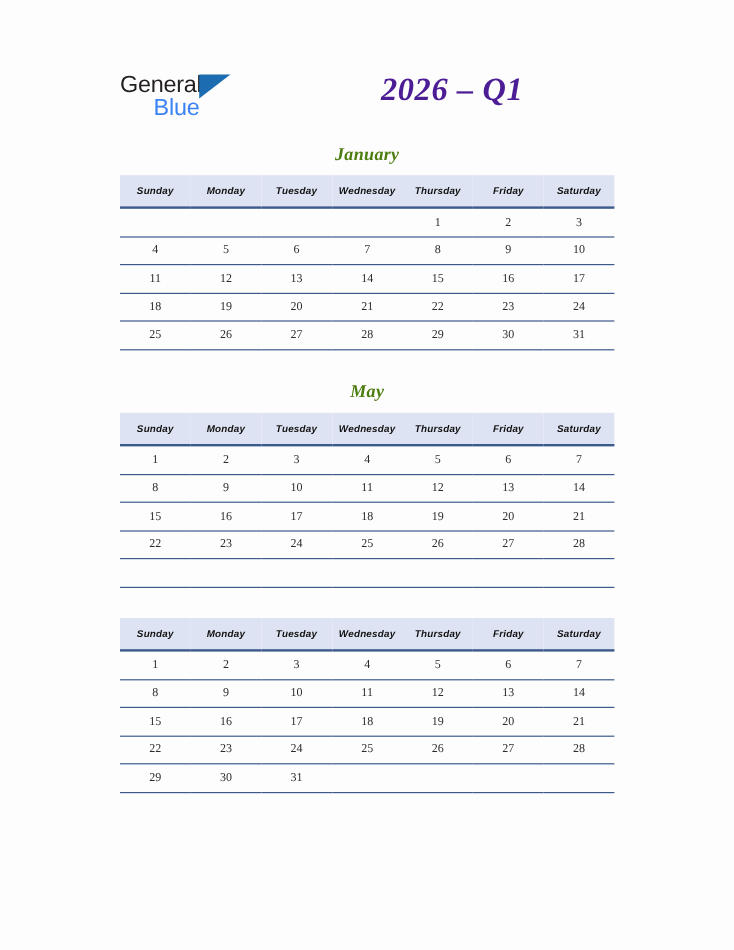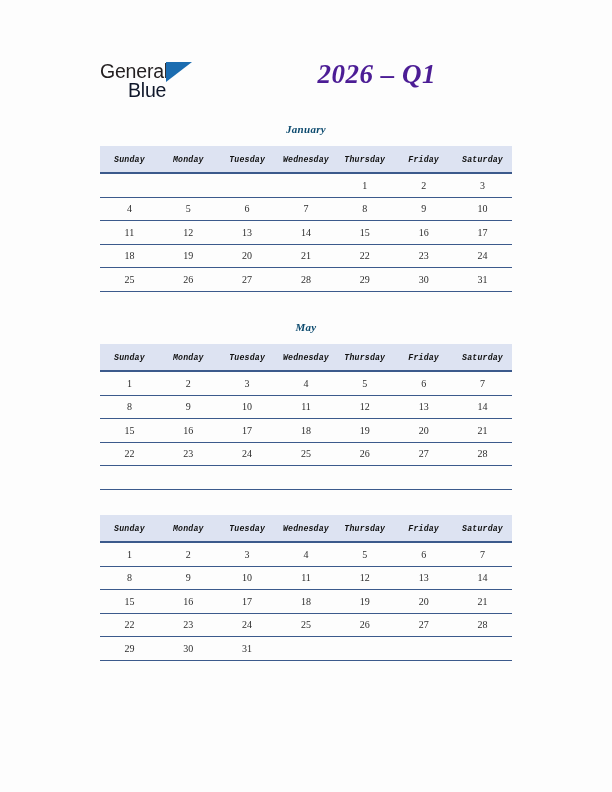--- a/index.html
+++ b/index.html
@@ -50,21 +50,21 @@
     line-height: 22px;
     white-space: nowrap;
   }
   .logo-blue {
     position: absolute;
     left: 28px;
     top: 19px;
     font-family: "Liberation Sans", sans-serif;
     font-size: 19.5px;
     font-weight: 400;
-    color: #0f172a;
+    color: #3b82f6;
     letter-spacing: -0.2px;
     line-height: 22px;
     white-space: nowrap;
   }
   .logo-triangle {
     position: absolute;
     left: 66px;
     top: 2px;
     width: 0;
     height: 0;
@@ -93,37 +93,37 @@
   }
   #month-block-0 { top: 120px; }
   #month-block-1 { top: 318px; }
   #month-block-2 { top: 515px; }
 
   .month-name {
     text-align: center;
     font-family: "Liberation Serif", serif;
     font-style: italic;
     font-weight: bold;
-    font-size: 11px;
-    color: #0c4a6e;
+    font-size: 15px;
+    color: #4d7c0f;
     margin: 0 0 8px 0;
     height: 18px;
     line-height: 18px;
     letter-spacing: 0.3px;
   }
 
   table.cal {
     border-collapse: collapse;
     width: 412px;
     table-layout: fixed;
   }
 
   table.cal thead th {
     background: #dde3f2;
-    font-family: Liberation Mono, monospace;
+    font-family: Liberation Sans, sans-serif;
     font-style: italic;
     font-weight: bold;
     font-size: 8.2px;
     color: #111111;
     text-align: center;
     padding: 7px 0 7px 0;
     border: none;
     border-bottom: 2px solid #3c5a8c;
     letter-spacing: 0.2px;
     height: 12px;

